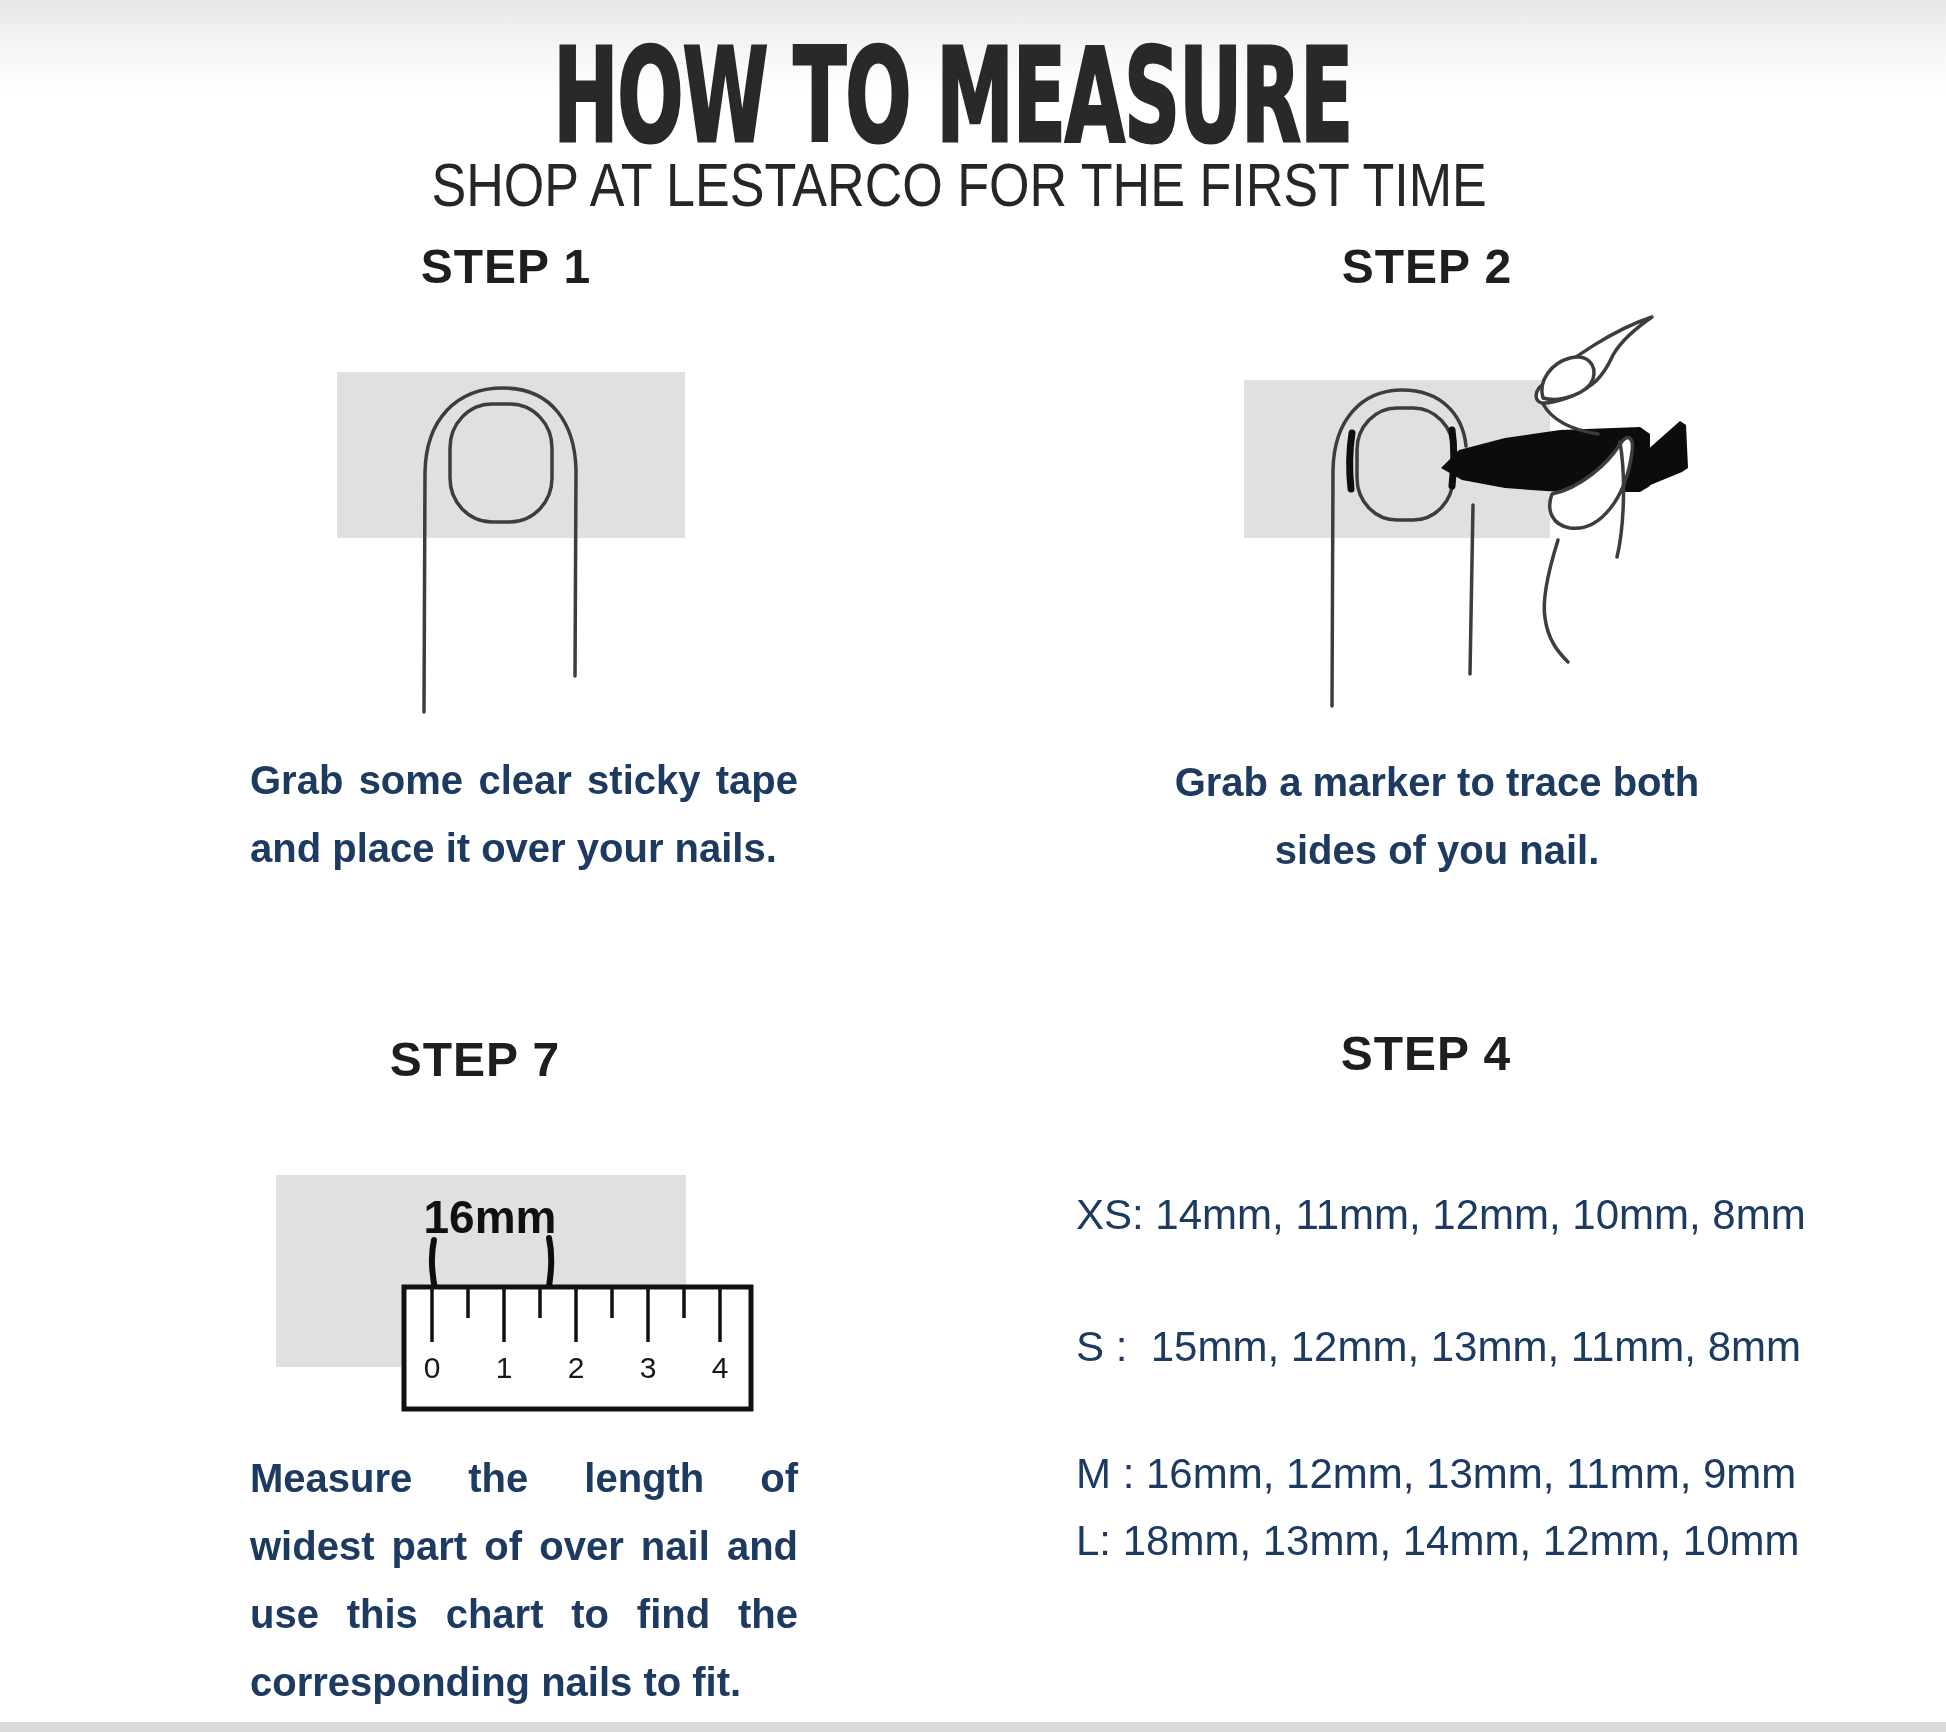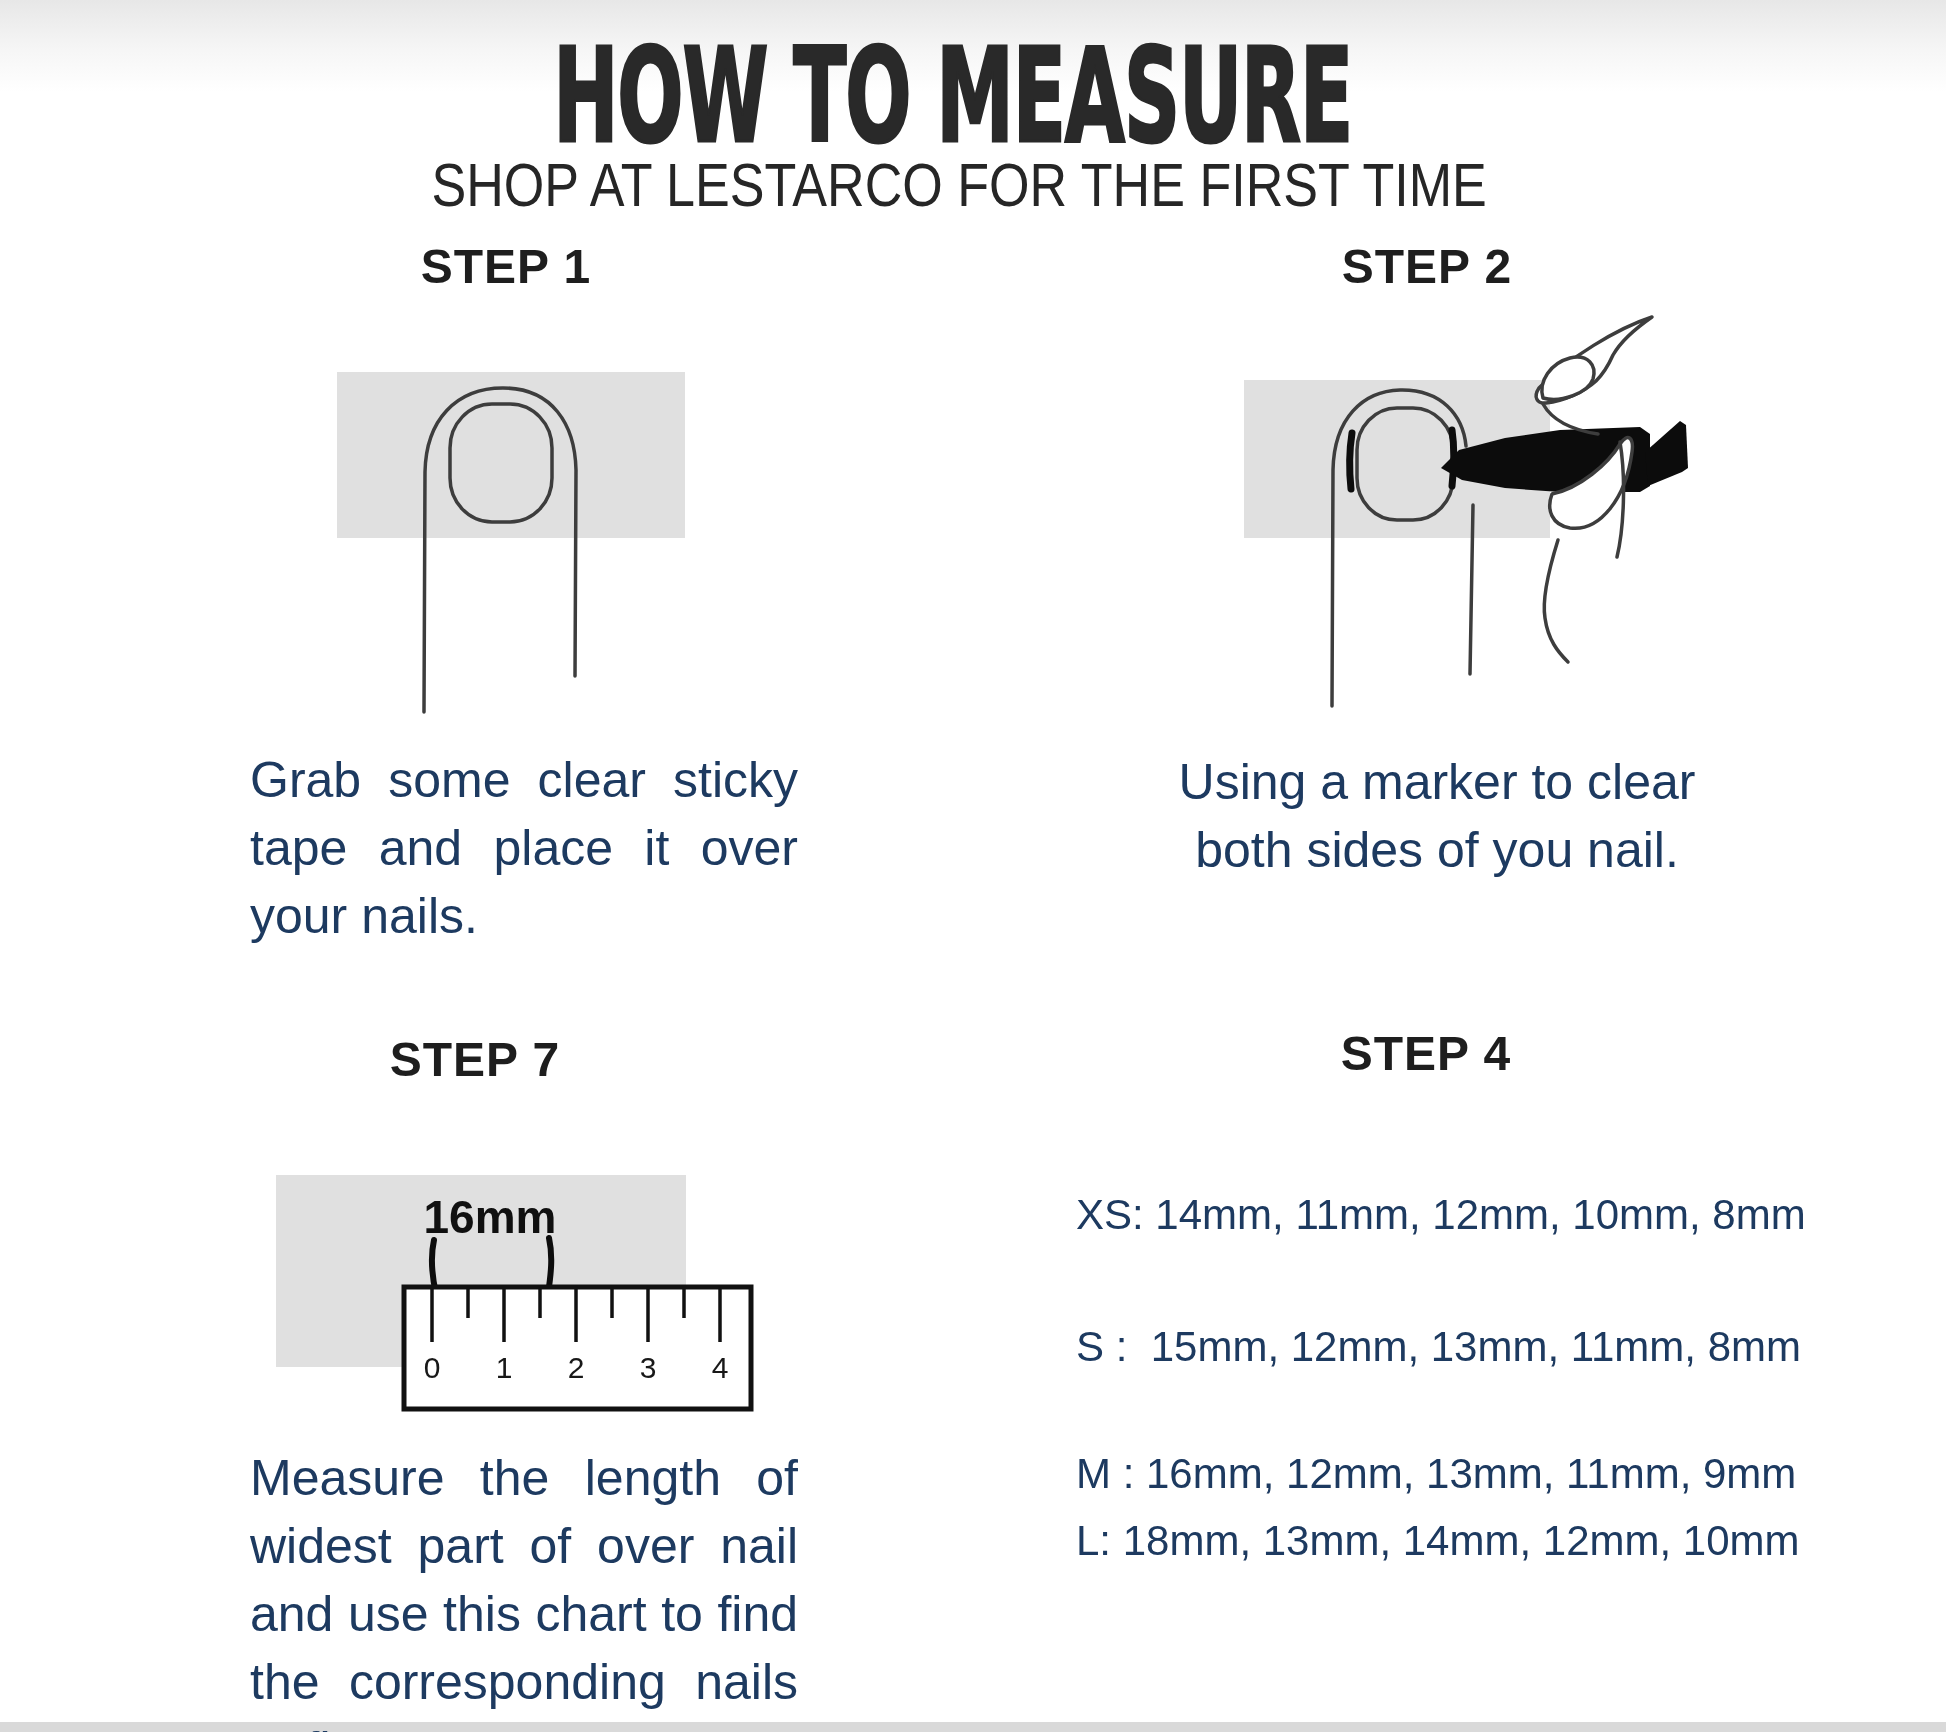--- a/index.html
+++ b/index.html
@@ -13,21 +13,21 @@
   .title{display:inline-block;font-family:"DejaVu Sans", sans-serif;
          font-size:130px;line-height:140px;font-weight:700;color:#292929;
          letter-spacing:-2px;-webkit-text-stroke:3px #292929;
          transform:scaleX(0.60);transform-origin:50% 50%;white-space:nowrap;}
   .subtitle-wrap{left:-14px;top:150px;width:1946px;text-align:center;}
   .subtitle{display:inline-block;font-size:62px;line-height:70px;font-weight:400;
             color:#262626;transform:scaleX(0.84);transform-origin:50% 50%;
             white-space:nowrap;}
   .step-heading{width:320px;text-align:center;font-size:48px;line-height:50px;
                 font-weight:700;color:#1e1e1e;letter-spacing:1px;white-space:nowrap;}
-  .para{font-size:50px;line-height:68px;color:#1d3a60;}
+  .para{font-size:40px;line-height:68px;color:#1d3a60;font-weight:bold;}
   .justify{text-align:justify;text-justify:inter-word;}
   .center{text-align:center;}
   .size-row{width:680px;text-align:center;font-size:42px;line-height:52px;
             color:#1d3a60;white-space:pre;}
   svg{position:absolute;overflow:visible;}
   .sketch{fill:none;stroke:#3d3d3d;stroke-width:3.5;stroke-linecap:round;}
   .ink{fill:#0c0c0c;}
   .inkline{fill:none;stroke:#0d0d0d;stroke-width:7;stroke-linecap:round;}
   .whiteshape{fill:#ffffff;stroke:#3d3d3d;stroke-width:3.5;stroke-linejoin:round;}
   .ruler-frame{fill:#ffffff;stroke:#111111;stroke-width:5;}
@@ -104,20 +104,20 @@
     <text x="432" y="1378" class="rl-num">0</text>
     <text x="504" y="1378" class="rl-num">1</text>
     <text x="576" y="1378" class="rl-num">2</text>
     <text x="648" y="1378" class="rl-num">3</text>
     <text x="720" y="1378" class="rl-num">4</text>
   </g>
 </svg>
 
 <div class="abs para justify" style="left:250px;top:746px;width:548px;">Grab some clear sticky tape and place it over your nails.</div>
 
-<div class="abs para center" style="left:1137px;top:748px;width:600px;">Using a marker to clear both sides of you nail.</div>
+<div class="abs para center" style="left:1137px;top:748px;width:600px;">Grab a marker to trace both sides of you nail.</div>
 
 <div class="abs para justify" style="left:250px;top:1444px;width:548px;">Measure the length of widest part of over nail and use this chart to find the corresponding nails to fit.</div>
 
 <div class="abs size-row" style="left:1076px;top:1189px;text-align:center;">XS: 14mm, 11mm, 12mm, 10mm, 8mm</div>
 <div class="abs size-row" style="left:1076px;top:1321px;">S :  15mm, 12mm, 13mm, 11mm, 8mm</div>
 <div class="abs size-row" style="left:1076px;top:1448px;">M : 16mm, 12mm, 13mm, 11mm, 9mm</div>
 <div class="abs size-row" style="left:1076px;top:1515px;">L: 18mm, 13mm, 14mm, 12mm, 10mm</div>
 
 </body></html>

